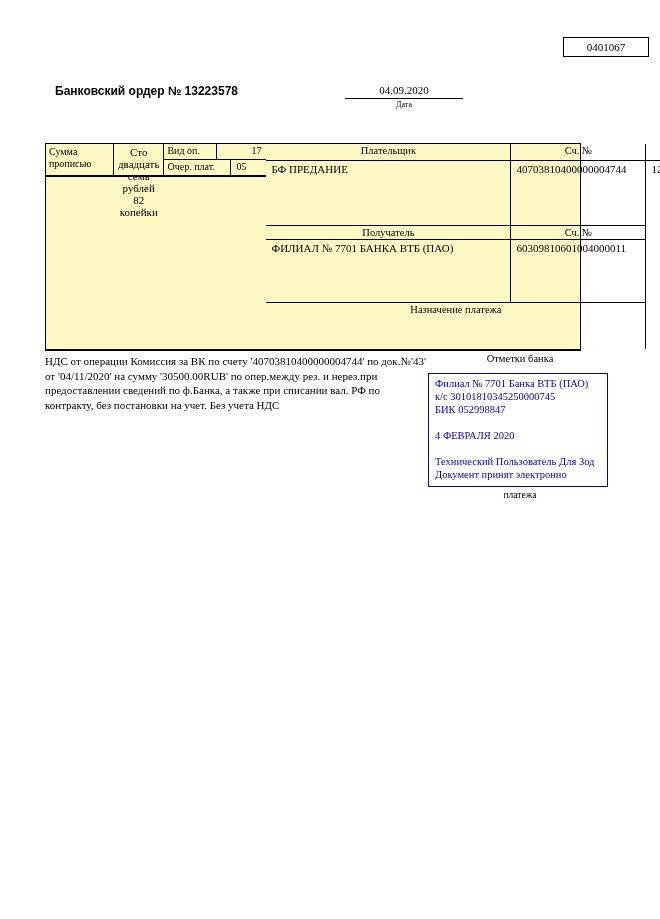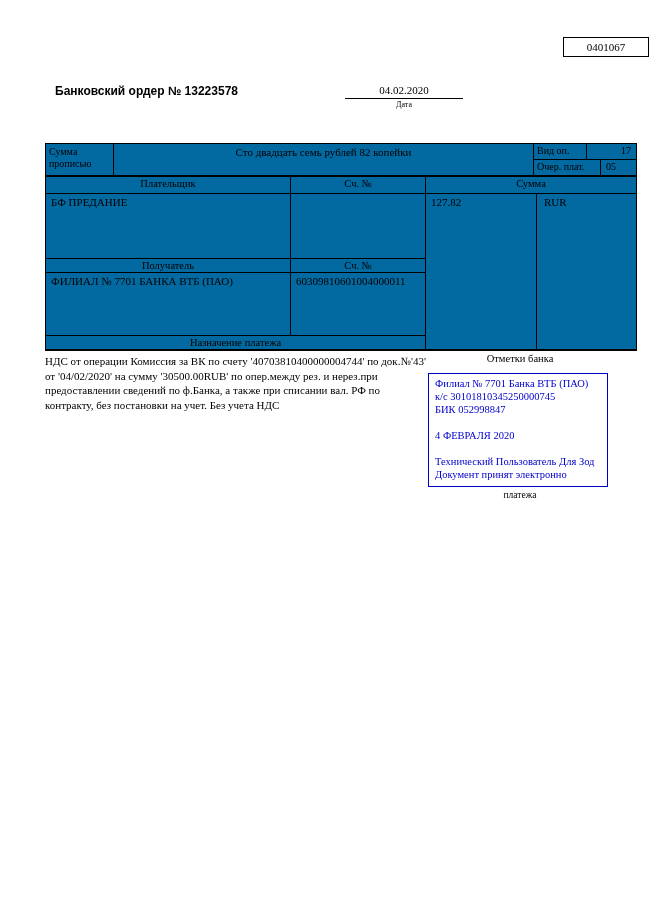--- a/index.html
+++ b/index.html
@@ -15,23 +15,23 @@
   }
   .doc-title {
     position:absolute; left:55px; top:84px;
     font-family:"Liberation Sans", sans-serif; font-weight:bold; font-size:12px;
   }
   .date-block { position:absolute; left:345px; top:84px; width:118px; text-align:center; }
   .date-value { font-size:11px; padding-bottom:2px; border-bottom:1px solid #000; }
   .date-label { font-size:8px; padding-top:1px; }
 
   .form-table {
-    position:absolute; left:45px; top:143px; width:592px; height:208px;
+    position:absolute; left:45px; top:143px; width:536px; height:208px;
     border:1px solid #000; border-bottom-width:2px;
-    display:flex; flex-direction:column; font-size:11px; background:#0369a1;
+    display:flex; flex-direction:row; font-size:11px; background:#fef9c3;
   }
   .row1 { display:flex; height:33px; border-bottom:2px solid #000; }
   .cell-words-label { width:68px; border-right:1px solid #000; font-size:10px; line-height:12px; padding:2px 3px; }
   .cell-words-value { flex:1; border-right:1px solid #000; padding:2px 4px;text-align:center; }
   .vid-block { width:102px; display:flex; flex-direction:column; font-size:10px; }
   .vid-row { flex:1; display:flex; }
   .vid-row.first { border-bottom:1px solid #000;gap:29px; }
   .vid-label { width:67px; border-right:1px solid #000; padding:1px 3px; }
   .vid-value { flex:1; padding:1px 5px; }
 
@@ -80,21 +80,21 @@
 
 <div class="page">
 
   <div class="form-code-box">
     <span>0401067</span>
   </div>
 
   <div class="doc-title">Банковский ордер № 13223578</div>
 
   <div class="date-block">
-    <div class="date-value">04.02.2020</div>
+    <div class="date-value">04.09.2020</div>
     <div class="date-label">Дата</div>
   </div>
 
   <div class="form-table">
 
     <div class="row1">
       <div class="cell-words-label">Сумма прописью</div>
       <div class="cell-words-value">Сто двадцать семь рублей 82 копейки</div>
       <div class="vid-block">
         <div class="vid-row first">
@@ -110,20 +110,21 @@
 
     <div class="table-rest">
 
       <div class="left-section">
         <div class="hdr-row payer">
           <div class="hcol1">Плательщик</div>
           <div class="hcol2">Сч. №</div>
         </div>
         <div class="data-row payer">
           <div class="data-col1">БФ ПРЕДАНИЕ</div>
+          <div class="data-col2">40703810400000004744</div>
         </div>
         <div class="hdr-row recv">
           <div class="hcol1">Получатель</div>
           <div class="hcol2">Сч. №</div>
         </div>
         <div class="data-row recv">
           <div class="data-col1">ФИЛИАЛ № 7701 БАНКА ВТБ (ПАО)</div>
           <div class="data-col2">60309810601004000011</div>
         </div>
         <div class="purpose-hdr">Назначение платежа</div>
@@ -133,21 +134,21 @@
         <div class="sum-hdr">Сумма</div>
         <div class="sum-body">
           <div class="sum-amount">127.82</div>
           <div class="sum-currency">RUR</div>
         </div>
       </div>
 
     </div>
   </div>
 
-  <div class="purpose-text">НДС от операции Комиссия за ВК по счету '40703810400000004744' по док.№'43' от '04/02/2020' на сумму '30500.00RUB' по опер.между рез. и нерез.при предоставлении сведений по ф.Банка, а также при списании вал. РФ по контракту, без постановки на учет. Без учета НДС</div>
+  <div class="purpose-text">НДС от операции Комиссия за ВК по счету '40703810400000004744' по док.№'43' от '04/11/2020' на сумму '30500.00RUB' по опер.между рез. и нерез.при предоставлении сведений по ф.Банка, а также при списании вал. РФ по контракту, без постановки на учет. Без учета НДС</div>
 
   <div class="bank-marks">
     <div class="bank-marks-title">Отметки банка</div>
     <div class="stamp">
       <div class="stamp-bank">Филиал № 7701 Банка ВТБ (ПАО)</div>
       <div class="stamp-corr">к/с 30101810345250000745</div>
       <div class="stamp-bik">БИК 052998847</div>
       <div class="stamp-date">4 ФЕВРАЛЯ 2020</div>
       <div class="stamp-user">Технический Пользователь Для Зод</div>
       <div class="stamp-note">Документ принят электронно</div>

